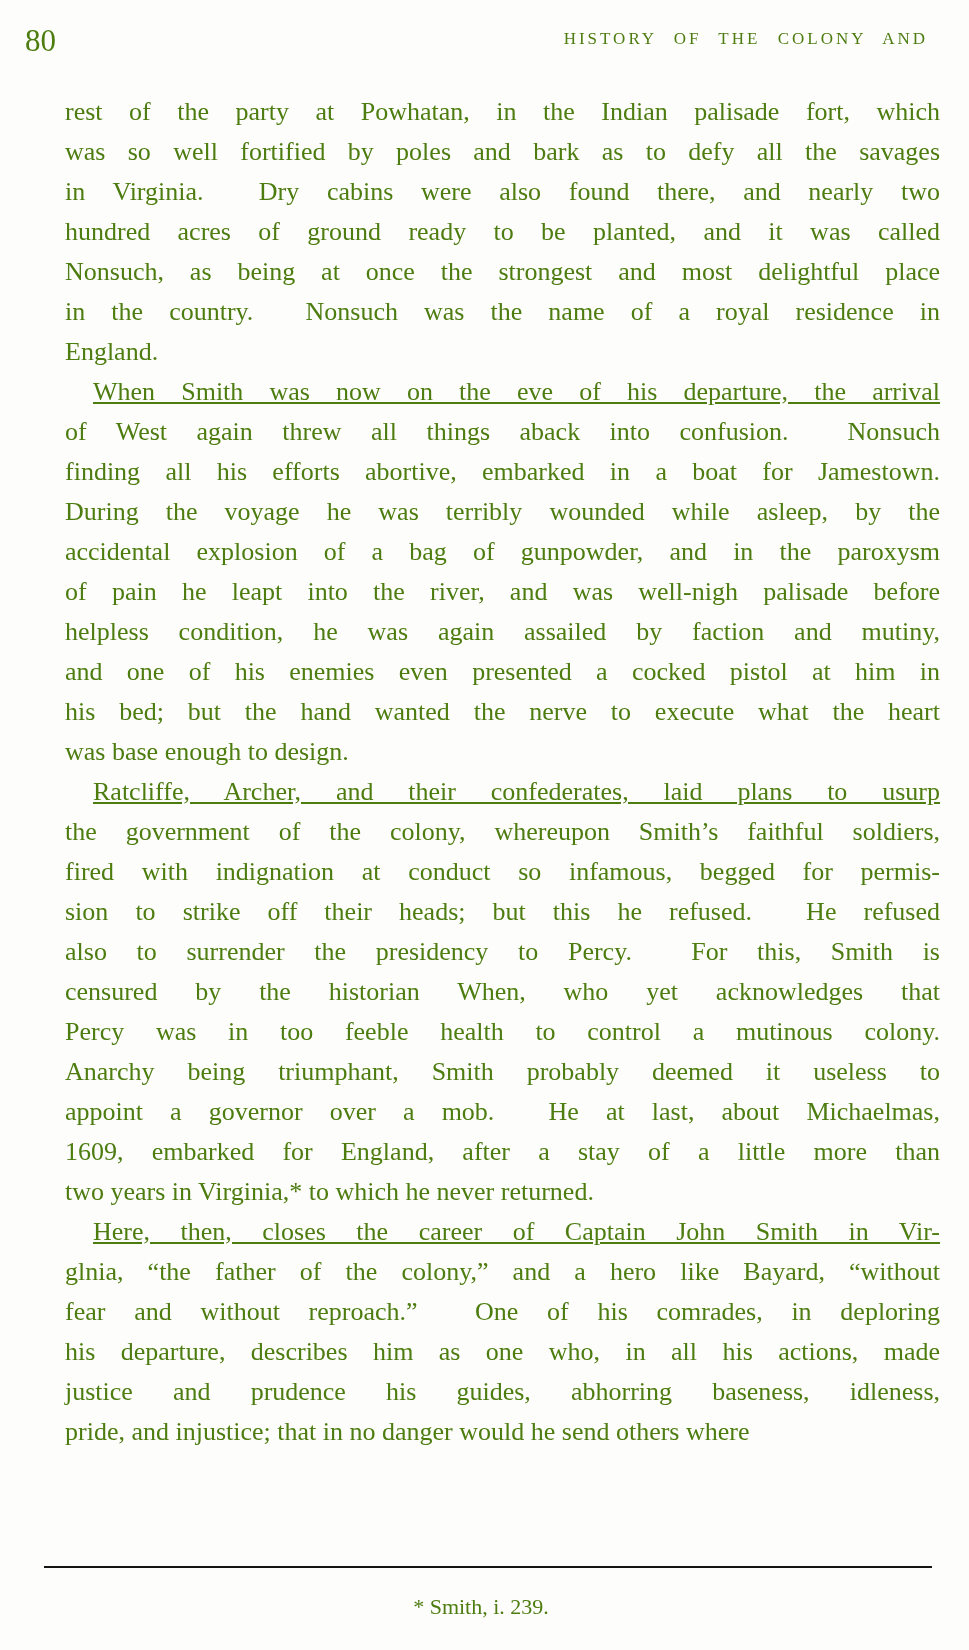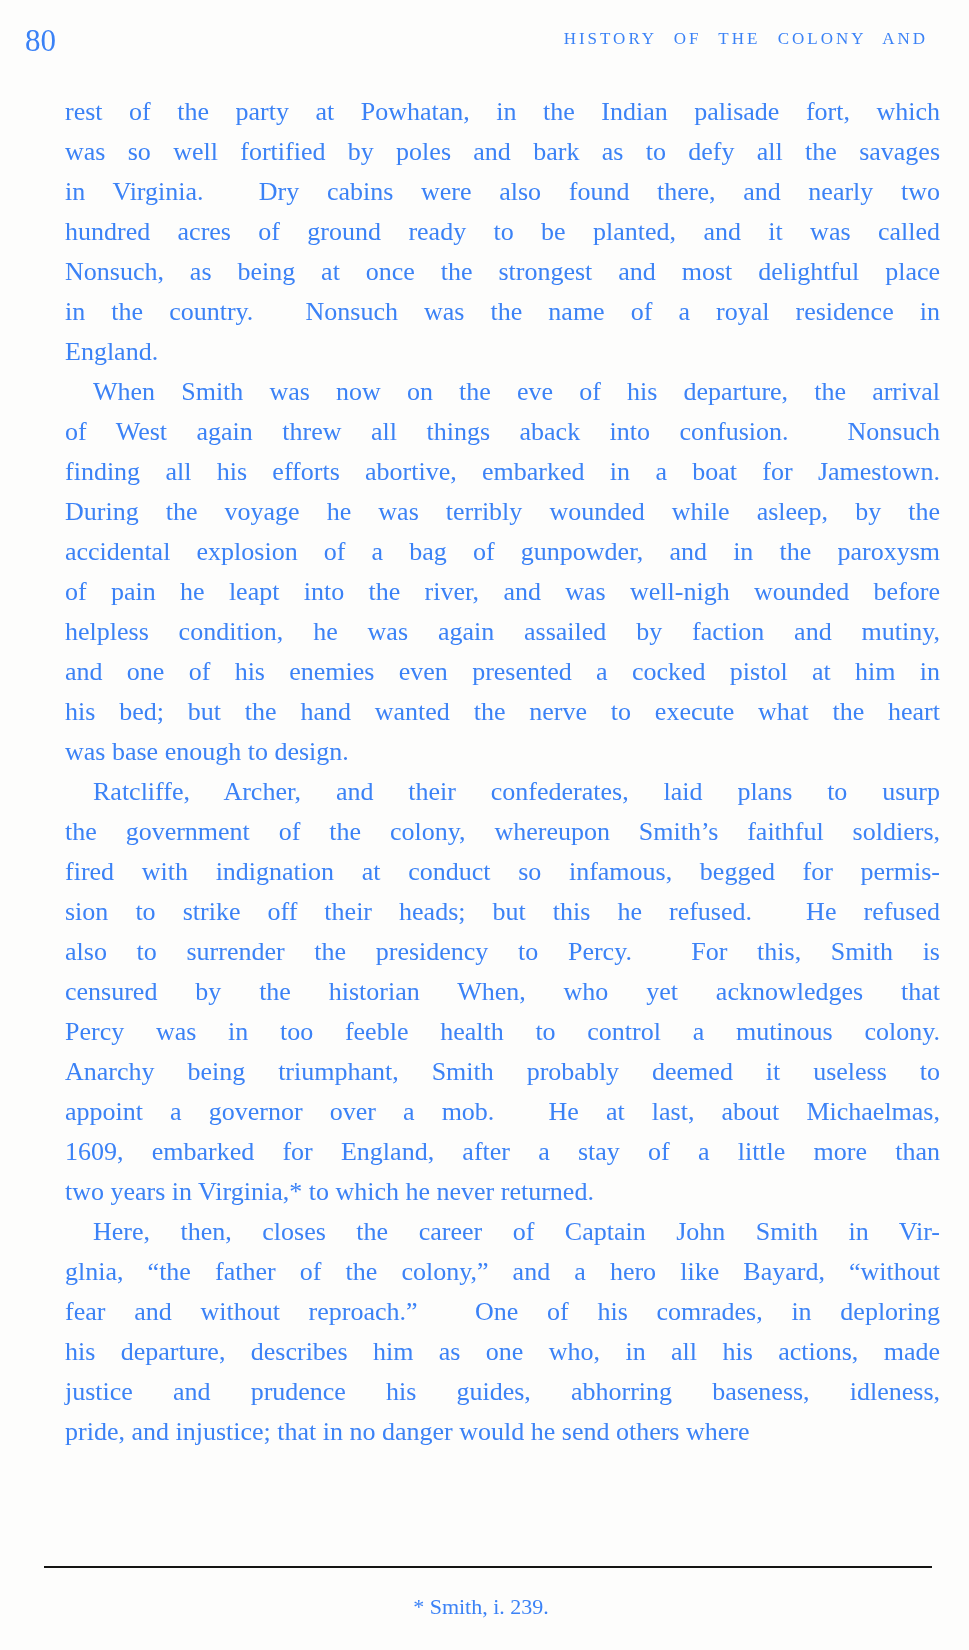--- a/index.html
+++ b/index.html
@@ -2,21 +2,21 @@
 <html><head>
 <meta charset="utf-8">
 <style>
   html, body { margin: 0; padding: 0; }
   .page {
     position: relative;
     width: 969px;
     height: 1650px;
     background: #fdfdfc;
     font-family: "Liberation Serif", "DejaVu Serif", serif;
-    color: #3b82f6;
+    color: #4d7c0f;
     overflow: hidden;
   }
   .page-number {
     position: absolute;
     left: 25px;
     top: 25px;
     font-size: 31px;
     line-height: 1;
   }
   .running-title {
@@ -43,20 +43,21 @@
   .line {
     text-align: justify;
     text-align-last: justify;
     margin-left: 43px;
   }
   .line.last {
     text-align-last: left;
   }
   .line.indent {
     text-indent: 28px;
+    text-decoration: underline;
   }
   .footnote-rule {
     position: absolute;
     left: 44px;
     top: 1566px;
     width: 888px;
     height: 2px;
     background: #151513;
   }
   .footnote {
@@ -81,21 +82,21 @@
       <div class="line">in Virginia.&nbsp; Dry cabins were also found there, and nearly two</div>
       <div class="line">hundred acres of ground ready to be planted, and it was called</div>
       <div class="line">Nonsuch, as being at once the strongest and most delightful place</div>
       <div class="line">in the country.&nbsp; Nonsuch was the name of a royal residence in</div>
       <div class="line last">England.</div>
       <div class="line indent">When Smith was now on the eve of his departure, the arrival</div>
       <div class="line">of West again threw all things aback into confusion.&nbsp; Nonsuch</div>
       <div class="line">finding all his efforts abortive, embarked in a boat for Jamestown.</div>
       <div class="line">During the voyage he was terribly wounded while asleep, by the</div>
       <div class="line">accidental explosion of a bag of gunpowder, and in the paroxysm</div>
-      <div class="line">of pain he leapt into the river, and was well-nigh wounded before</div>
+      <div class="line">of pain he leapt into the river, and was well-nigh palisade before</div>
       <div class="line">helpless condition, he was again assailed by faction and mutiny,</div>
       <div class="line">and one of his enemies even presented a cocked pistol at him in</div>
       <div class="line">his bed; but the hand wanted the nerve to execute what the heart</div>
       <div class="line last">was base enough to design.</div>
       <div class="line indent">Ratcliffe, Archer, and their confederates, laid plans to usurp</div>
       <div class="line">the government of the colony, whereupon Smith’s faithful soldiers,</div>
       <div class="line">fired with indignation at conduct so infamous, begged for permis-</div>
       <div class="line">sion to strike off their heads; but this he refused.&nbsp; He refused</div>
       <div class="line">also to surrender the presidency to Percy.&nbsp; For this, Smith is</div>
       <div class="line">censured by the historian When, who yet acknowledges that</div>

